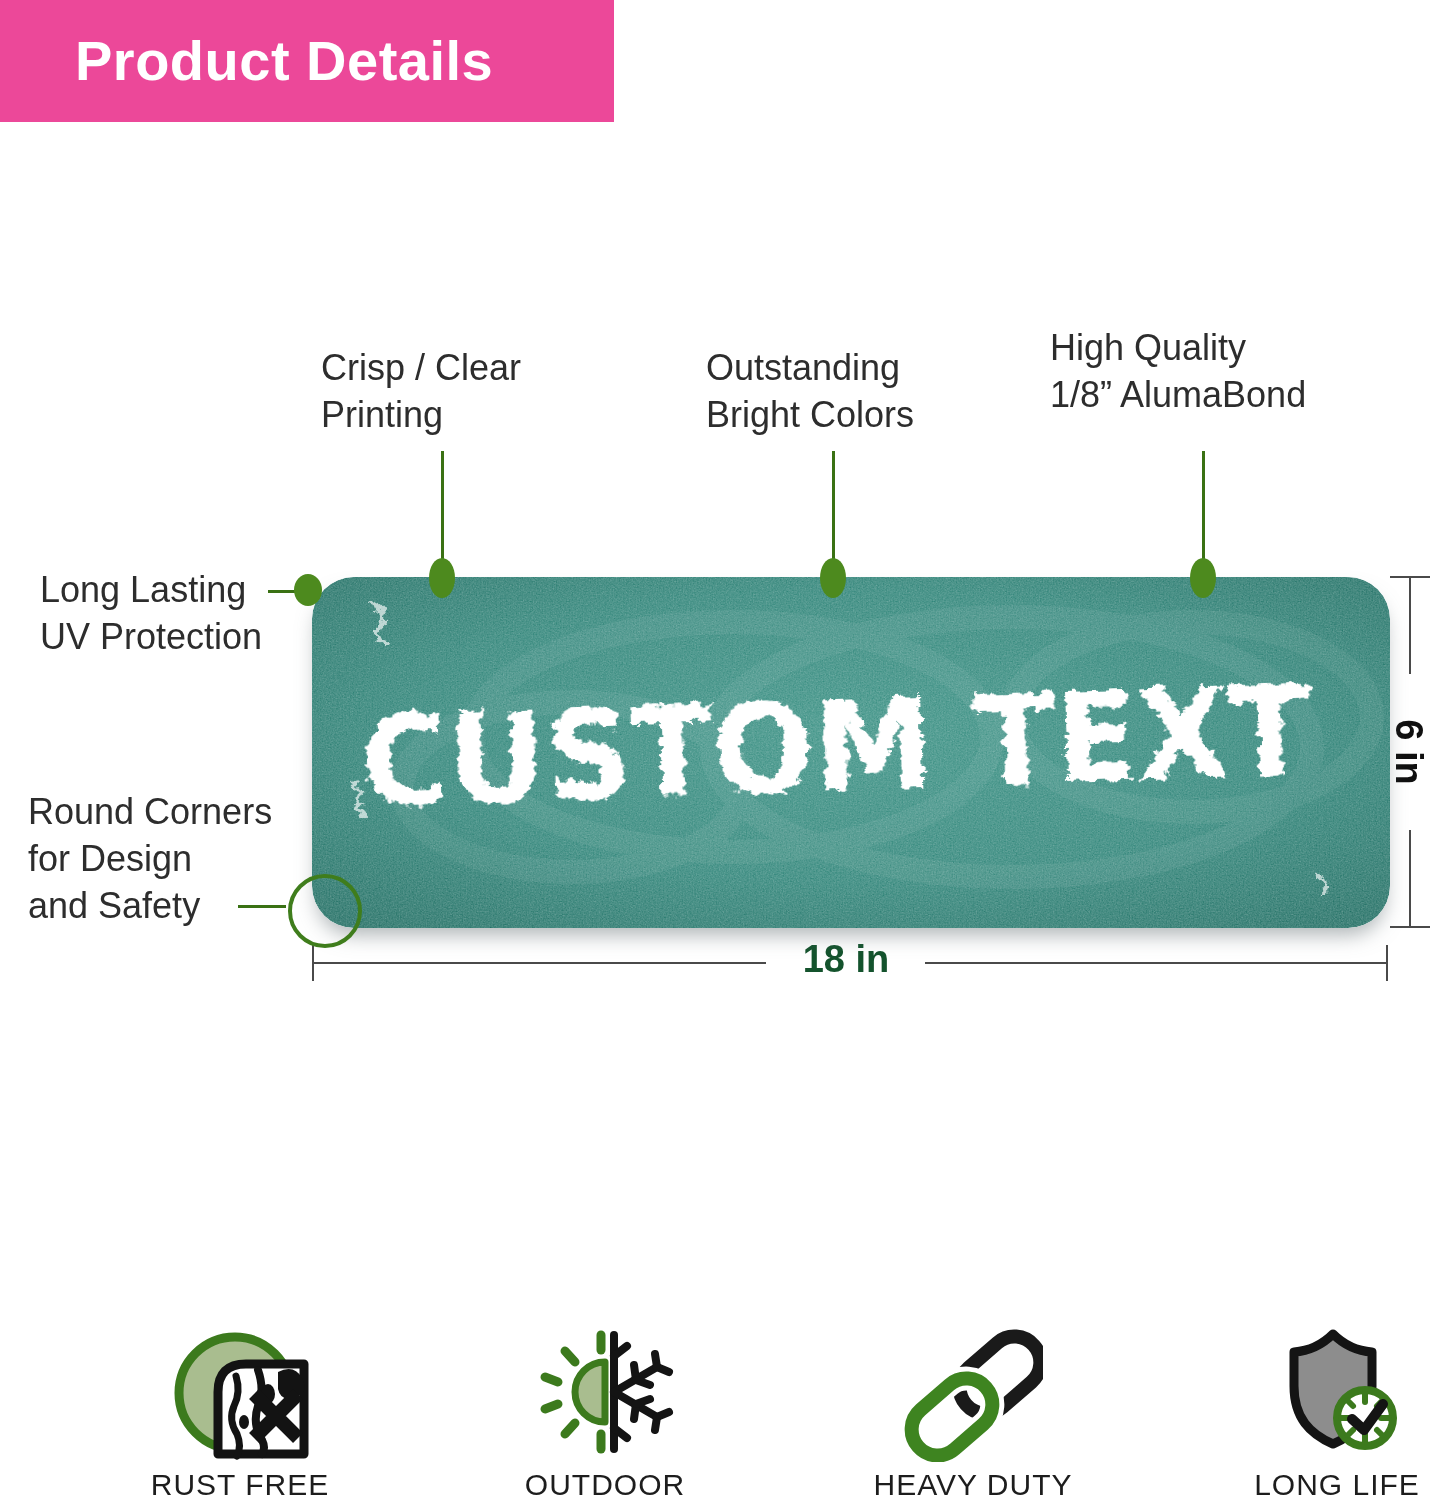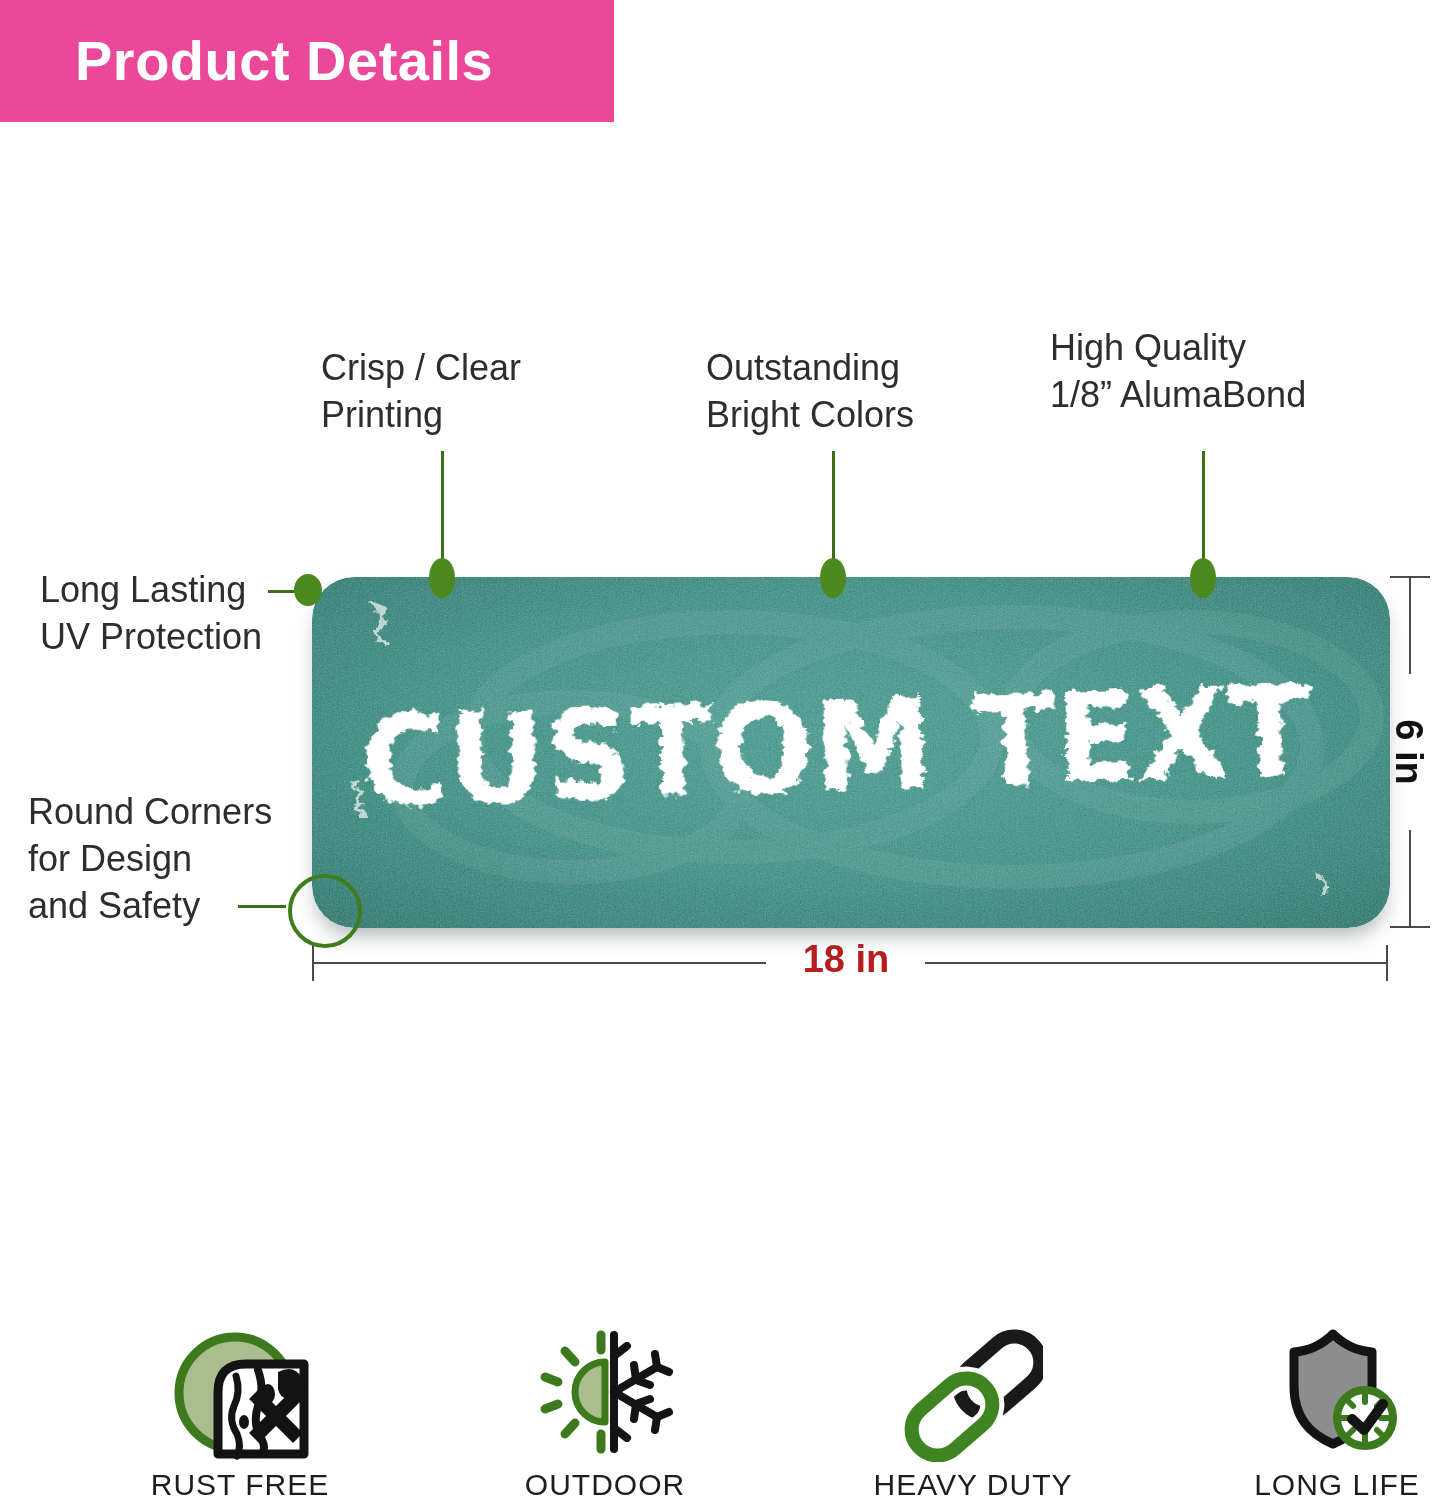--- a/index.html
+++ b/index.html
@@ -53,21 +53,21 @@
   .sign svg{display:block;}
 
   
   .dim{background:#4a4a4a;}
   #dim-h-tick-l{left:312px;top:945px;width:2px;height:36px;}
   #dim-h-tick-r{left:1386px;top:945px;width:2px;height:36px;}
   #dim-h-line-l{left:314px;top:962px;width:452px;height:2px;}
   #dim-h-line-r{left:925px;top:962px;width:461px;height:2px;}
   #dim-h-label{
     left:766px;top:938px;width:160px;text-align:center;
-    font-size:38px;font-weight:bold;color:#b91c1c;
+    font-size:38px;font-weight:bold;color:#14532d;
   }
   #dim-v-cap-t{left:1390px;top:576px;width:40px;height:2px;}
   #dim-v-cap-b{left:1390px;top:926px;width:40px;height:2px;}
   #dim-v-line-t{left:1409px;top:578px;width:2px;height:96px;}
   #dim-v-line-b{left:1409px;top:830px;width:2px;height:96px;}
   #dim-v-label{
     left:1374px;top:722px;width:70px;height:60px;display:flex;
     align-items:center;justify-content:center;transform:rotate(90deg);
     font-size:38px;font-weight:bold;color:#101010;
   }

